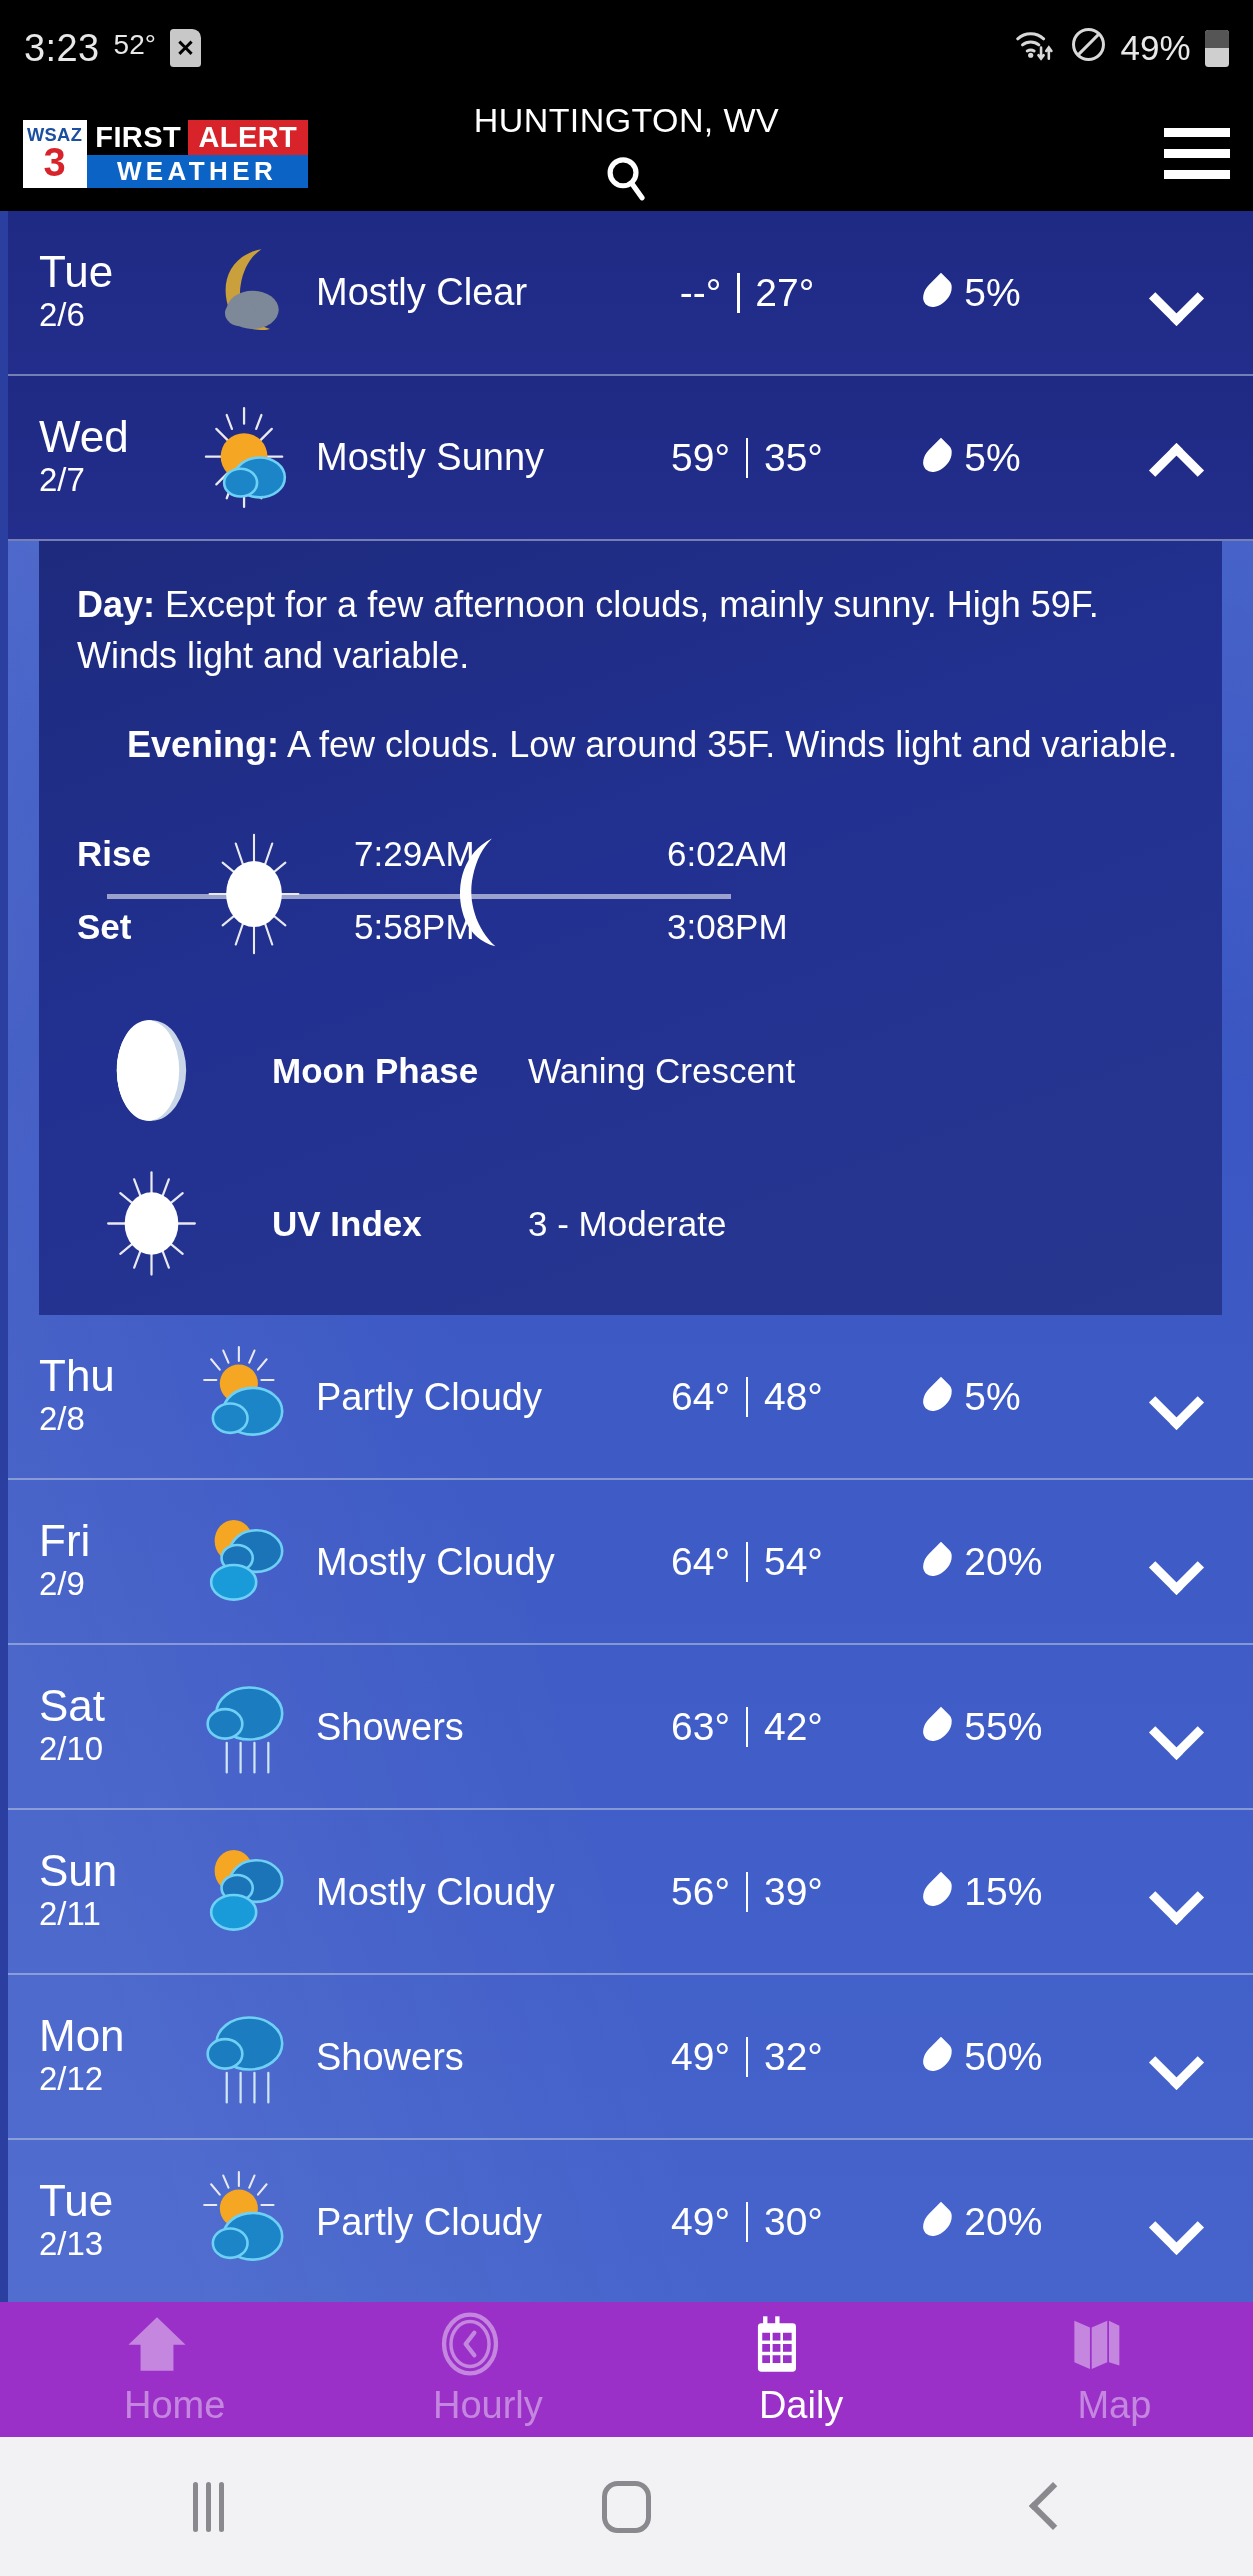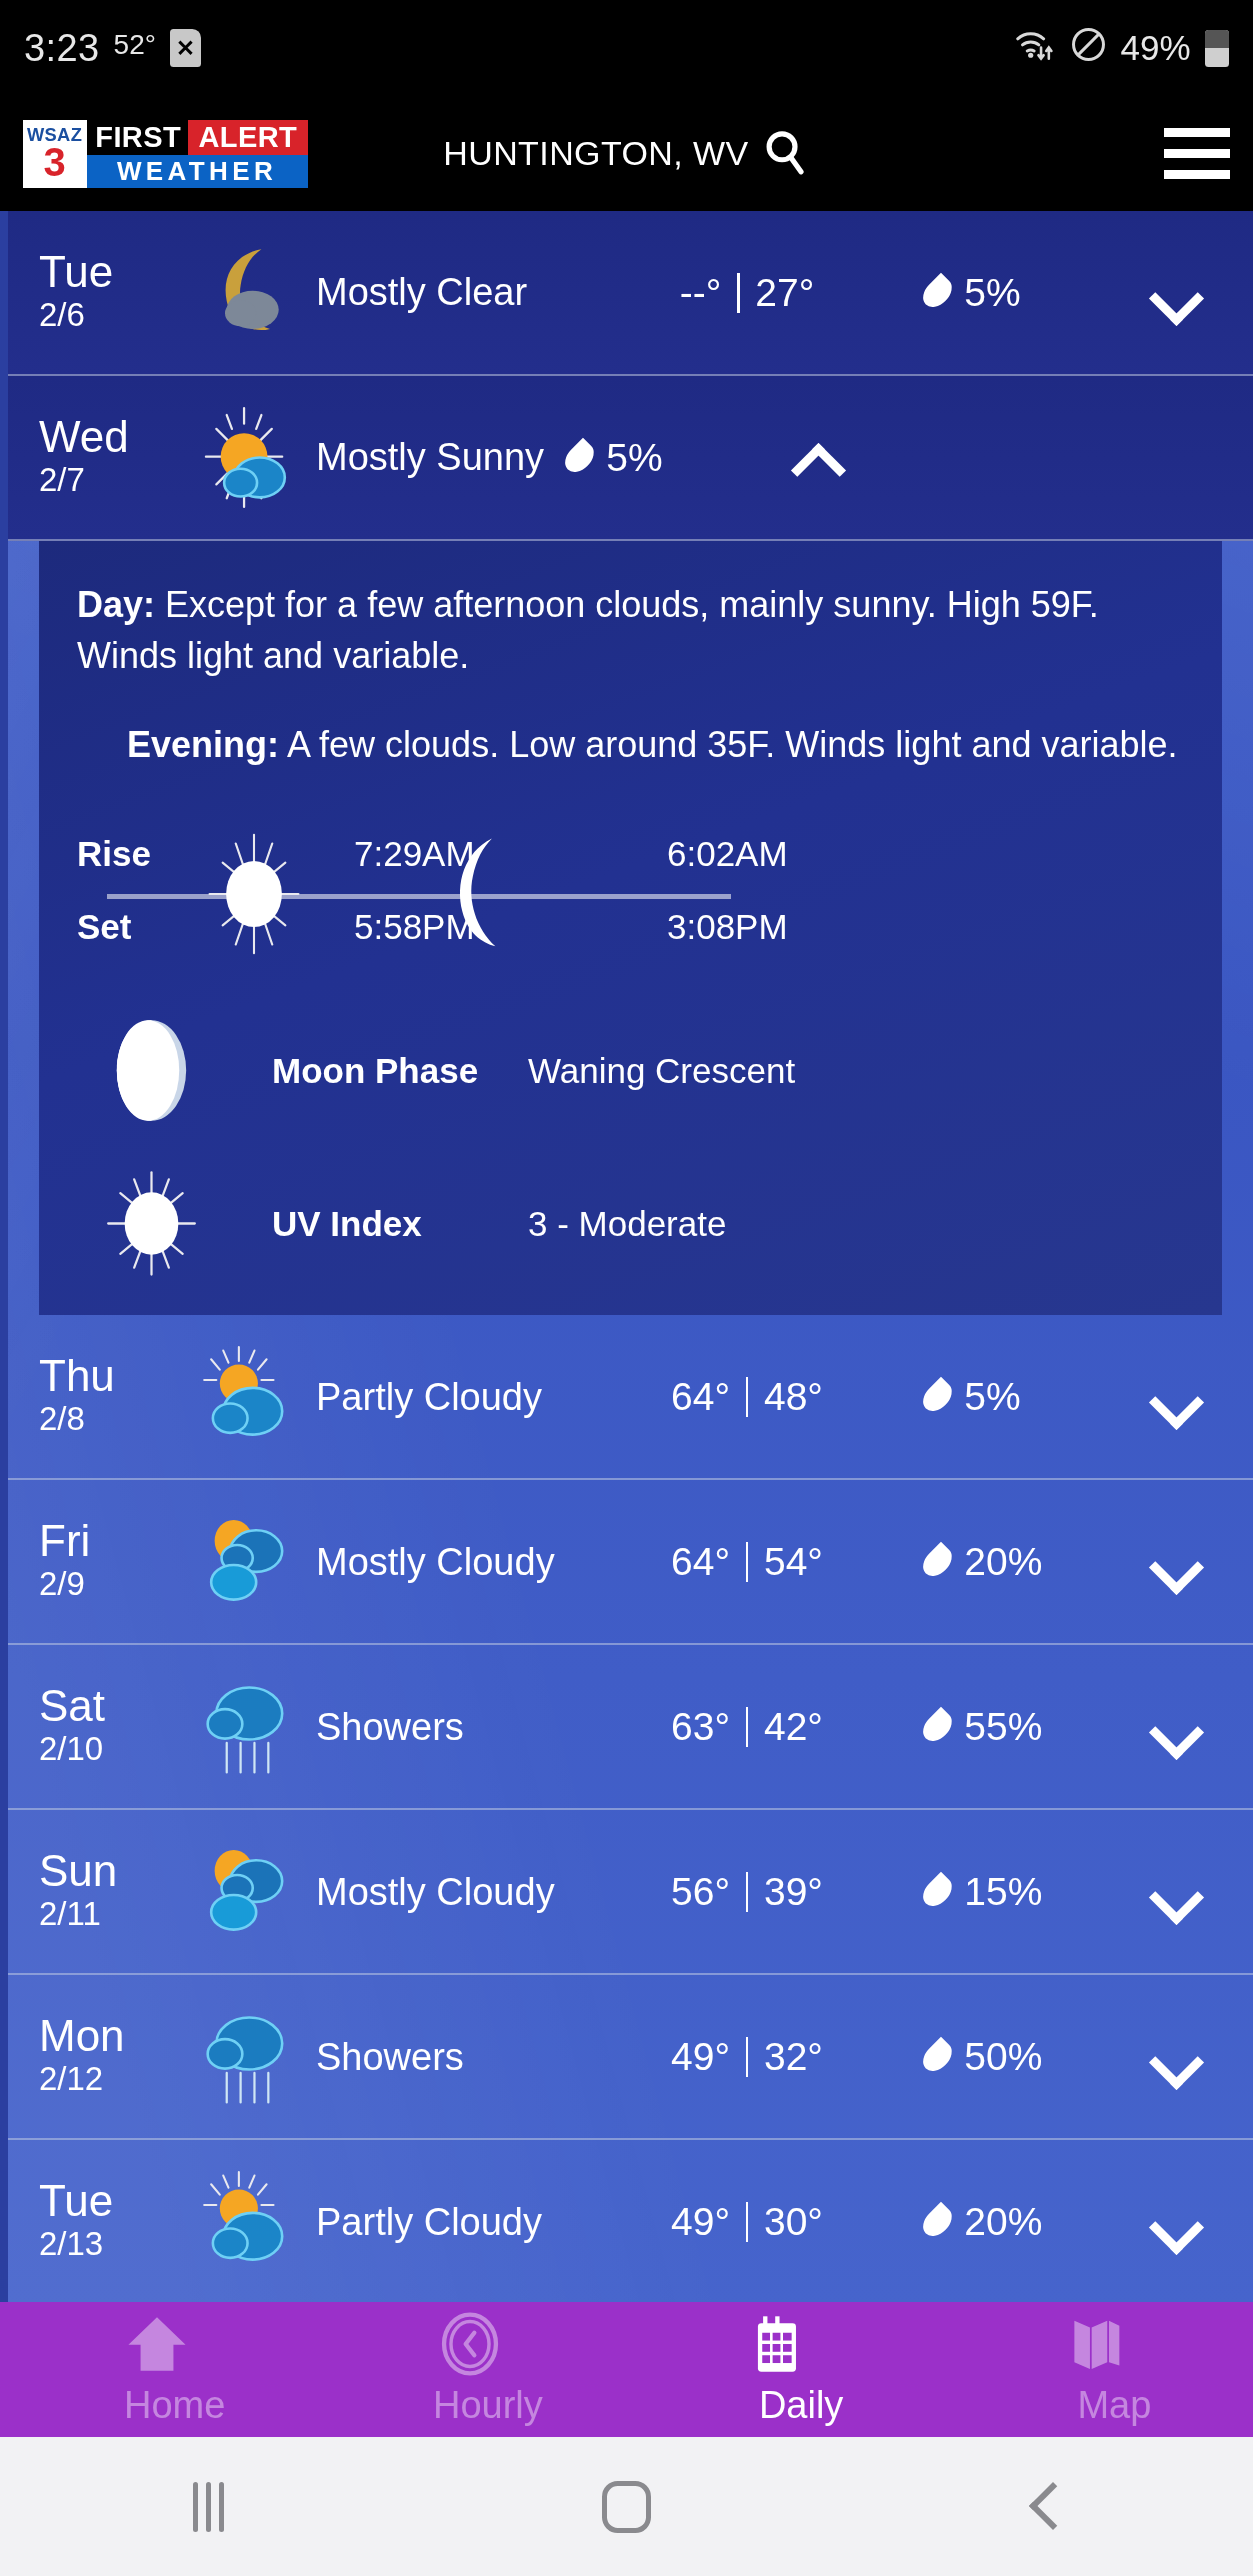--- a/index.html
+++ b/index.html
@@ -60,20 +60,21 @@
     padding:0 10.4px; display:flex; align-items:center; letter-spacing:0.4px;
   }
   .logo-row2{
     background:#0b63c5; color:#fff; height:33px; font-size:26px; font-weight:bold;
     display:flex; align-items:center; justify-content:center; letter-spacing:4.4px;
   }
   .loc-wrap{
     position:absolute; left:0; right:0; top:0; bottom:0;
     display:flex; align-items:center; justify-content:center; gap:12.2px;
     pointer-events:none;
+    flex-direction:column;
   }
   .loc-text{ color:#fff; font-size:34px; letter-spacing:0.4px; pointer-events:auto; }
   .search-icon{ pointer-events:auto; }
   .hamburger{ margin-left:auto; display:flex; flex-direction:column; gap:11.3px; }
   .hamburger span{ display:block; width:66px; height:9.6px; background:#fff; }
 
   
   .list{ position:relative; background:#0369a1;margin-left:8px; }
   .sky-bg{
     position:absolute; inset:0;
@@ -289,20 +290,25 @@
             <line x1="66" y1="90" x2="72" y2="106"></line>
           <line x1="72" y1="10" x2="66" y2="26"></line>
             <line x1="38" y1="90" x2="32" y2="106"></line>
         </g>
         <circle cx="52" cy="58" r="27" fill="#f5a623"></circle>
         <ellipse cx="70" cy="82" rx="29" ry="23" fill="#1b85c8" stroke="#6fd0f5" stroke-width="3"></ellipse>
         <ellipse cx="48" cy="88" rx="19" ry="16" fill="#1b85c8" stroke="#6fd0f5" stroke-width="3"></ellipse>
       </svg>
     </div>
     <div class="col-cond">Mostly Sunny</div>
+    <div class="col-temp">
+      <span>59°</span>
+      <span class="temp-sep"></span>
+      <span>35°</span>
+    </div>
     <div class="col-pop">
       <span class="droplet"></span>
       <span>5%</span>
     </div>
     <div class="col-chev">
         <span class="chev up"></span>
       </div>
   </div>
 
   <div class="detail">

